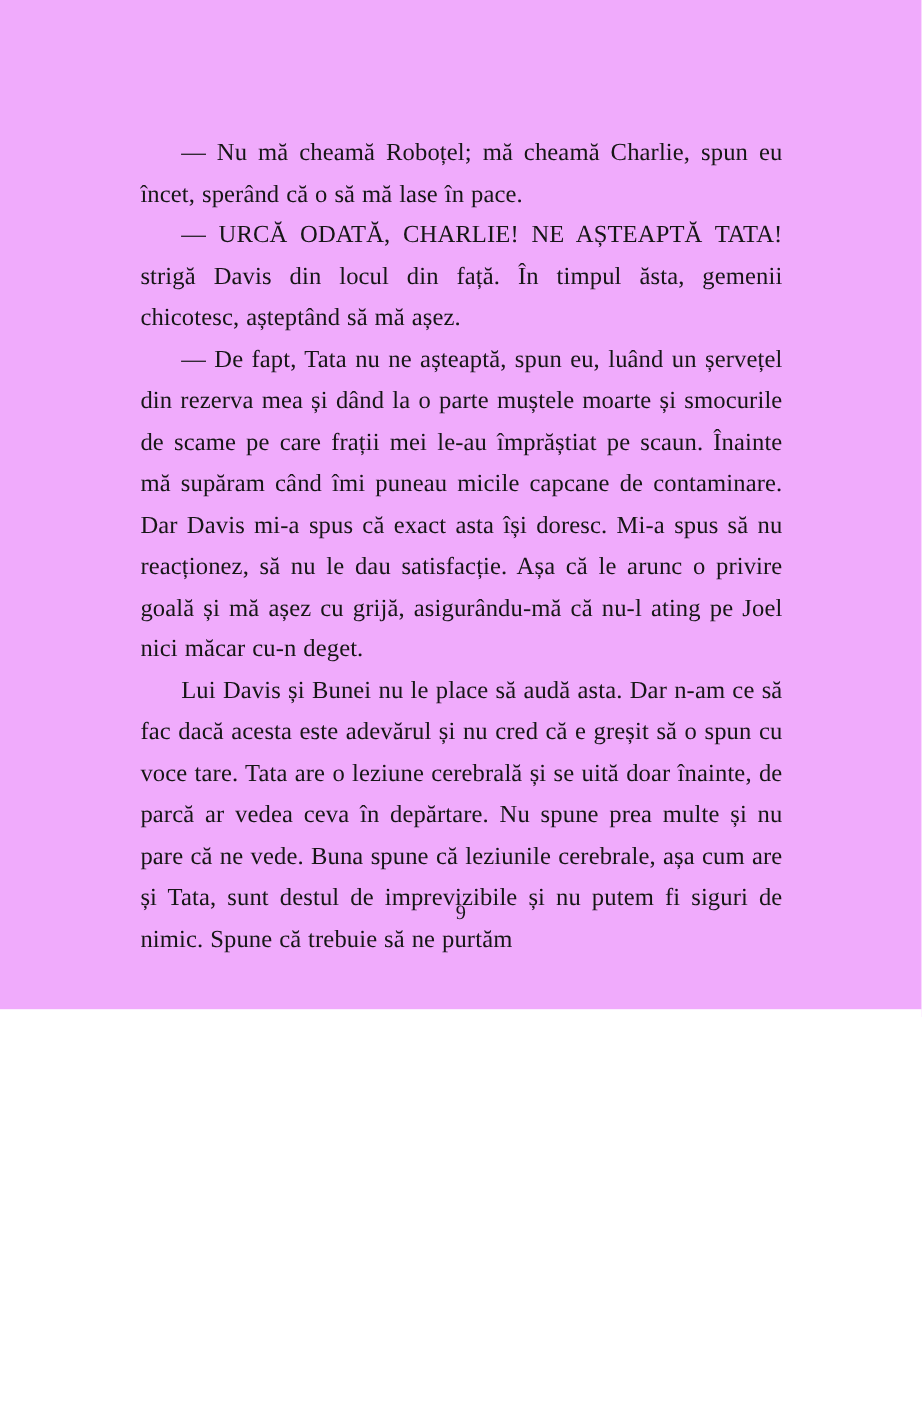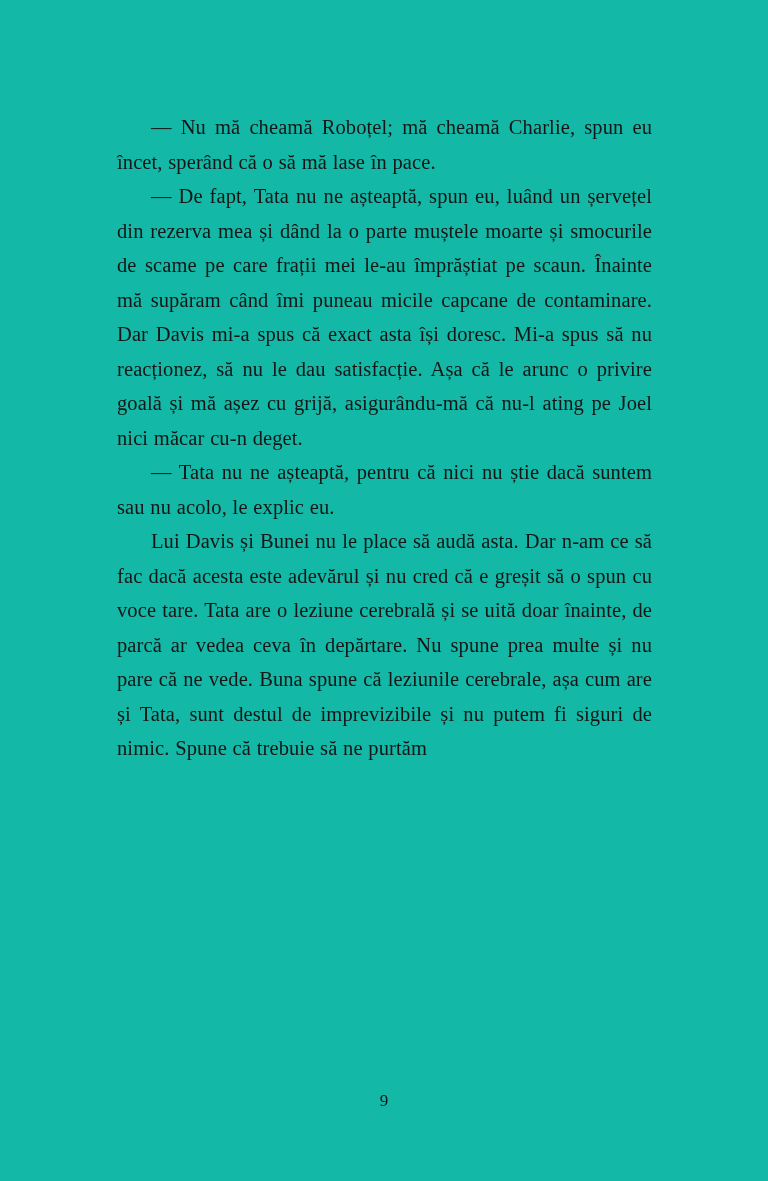--- a/index.html
+++ b/index.html
@@ -11,23 +11,23 @@
     width: 768px;
     height: 1181px;
     font-family: "Liberation Serif", "DejaVu Serif", serif;
     color: #161616;
     overflow: hidden;
   }
   .page {
     position: relative;
     box-sizing: border-box;
     width: 768px;
-    height: 1181px;
+    height: 841px;
     padding: 110px 116px 0 117px;
-    background: #14b8a6;
+    background: #f0abfc;
   }
   .text-block p {
     margin: 0;
     font-size: 20.5px;
     line-height: 34.5px;
     text-align: justify;
     text-indent: 34px;
     letter-spacing: 0.1px;
     word-spacing: 0.5px;
     hyphens: auto;
@@ -41,18 +41,18 @@
     font-size: 17px;
     color: #161616;
   }
 </style>
 </head>
 <body>
 
 <div class="page">
   <div class="text-block">
     <p>— Nu mă cheamă Roboțel; mă cheamă Charlie, spun eu încet, sperând că o să mă lase în pace.</p>
+    <p>— URCĂ ODATĂ, CHARLIE! NE AȘTEAPTĂ TATA! strigă Davis din locul din față. În timpul ăsta, gemenii chicotesc, așteptând să mă așez.</p>
     <p>— De fapt, Tata nu ne așteaptă, spun eu, luând un șervețel din rezerva mea și dând la o parte muștele moarte și smocurile de scame pe care frații mei le-au împrăștiat pe scaun. Înainte mă supăram când îmi puneau micile capcane de contaminare. Dar Davis mi-a spus că exact asta își doresc. Mi-a spus să nu reacționez, să nu le dau satisfacție. Așa că le arunc o privire goală și mă așez cu grijă, asigurându-mă că nu-l ating pe Joel nici măcar cu-n deget.</p>
-    <p>— Tata nu ne așteaptă, pentru că nici nu știe dacă suntem sau nu acolo, le explic eu.</p>
     <p>Lui Davis și Bunei nu le place să audă asta. Dar n-am ce să fac dacă acesta este adevărul și nu cred că e greșit să o spun cu voce tare. Tata are o leziune cerebrală și se uită doar înainte, de parcă ar vedea ceva în depărtare. Nu spune prea multe și nu pare că ne vede. Buna spune că leziunile cerebrale, așa cum are și Tata, sunt destul de imprevizibile și nu putem fi siguri de nimic. Spune că trebuie să ne purtăm</p>
   </div>
   <div class="page-number">9</div>
 </div>
 
 </body></html>

